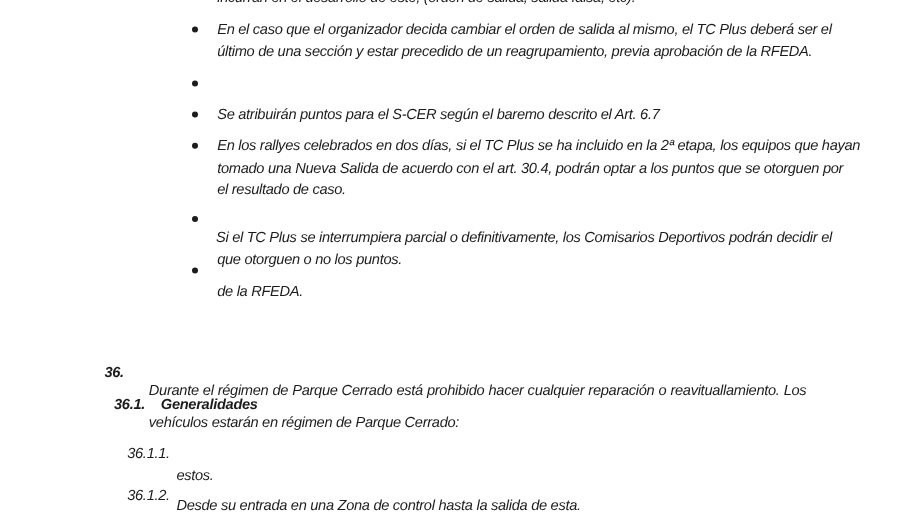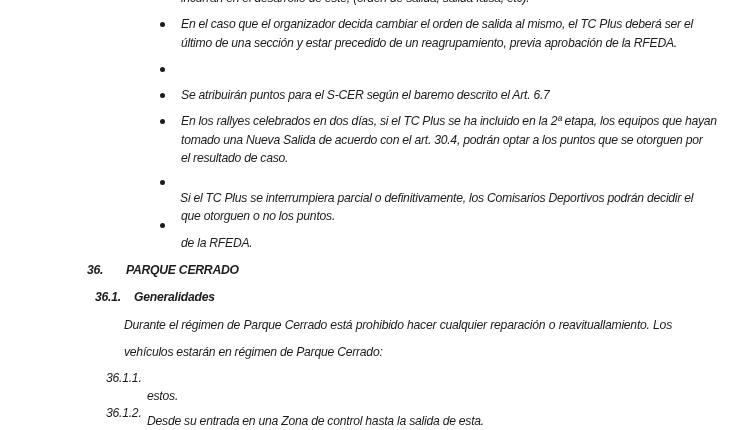--- a/index.html
+++ b/index.html
@@ -26,21 +26,21 @@
     position: absolute;
     white-space: nowrap;
     line-height: 16px;
   }
   .bullet {
     position: absolute;
     width: 5px; height: 5px;
     border-radius: 50%;
     background: #1c1c1c;
   }
-  .bold { font-weight: bold; }
+  .bold { font-weight: bold; margin-top: 40px; }
   .justify {
     white-space: normal;
     text-align: justify;
     text-align-last: justify;
   }
 </style>
 </head>
 <body>
 
 <div class="page">
@@ -62,21 +62,20 @@
   <div class="line" style="left:181px; top:150px;">el resultado de caso.</div>
 
   <div class="bullet" style="left:160px; top:180px;"></div>
   <div class="line" style="left:180px; top:174px;margin-top:16px;">Si el TC Plus se interrumpiera parcial o definitivamente, los Comisarios Deportivos podrán decidir el</div>
   <div class="line" style="left:181px; top:208px;">que otorguen o no los puntos.</div>
 
   <div class="bullet" style="left:160px; top:223px;"></div>
   <div class="line" style="left:181px; top:235px;">de la RFEDA.</div>
 
   <div class="line bold" style="left:87px; top:262px;">36.</div>
-  <div class="line bold" style="left:126px; top:262px;">PARQUE CERRADO</div>
 
   <div class="line bold" style="left:95px; top:289px;">36.1.</div>
   <div class="line bold" style="left:134px; top:289px;">Generalidades</div>
 
   <div class="line justify" style="left:124px; top:317px; width:548px;">Durante el régimen de Parque Cerrado está prohibido hacer cualquier reparación o reavituallamiento. Los</div>
   <div class="line" style="left:124px; top:344px;">vehículos estarán en régimen de Parque Cerrado:</div>
 
   <div class="line" style="left:106px; top:370px;">36.1.1.</div>
   <div class="line" style="left:147px; top:388px;">estos.</div>
 

